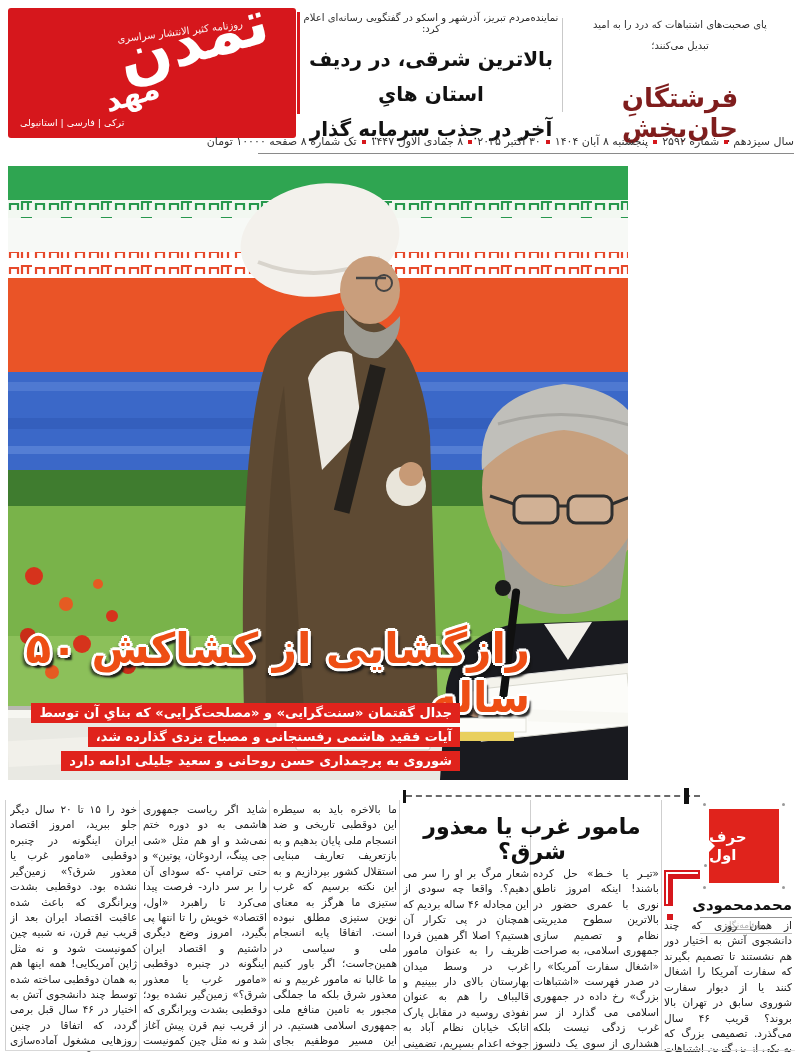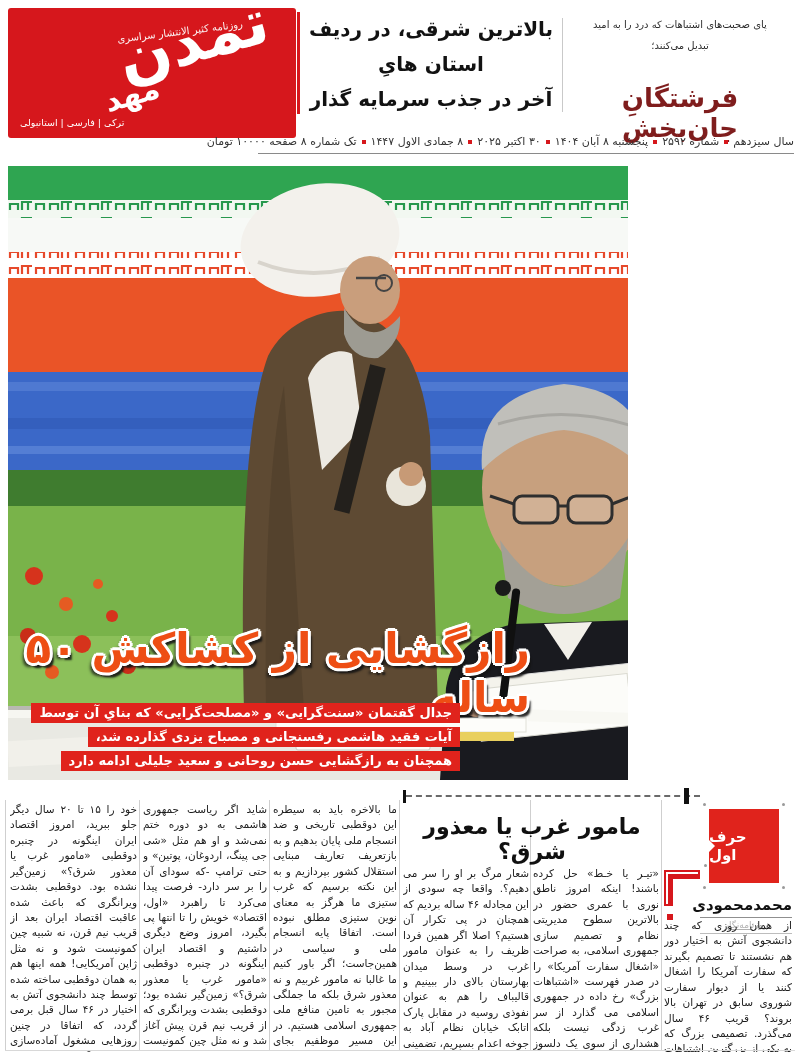--- a/index.html
+++ b/index.html
@@ -105,20 +105,21 @@
   <div class="logo">
     <div class="logo-tagline">روزنامه کثیر الانتشار سراسری</div>
     <div class="logo-title-big">تمدن</div>
     <div class="logo-title-sub">مهد</div>
     <div class="logo-langs">ترکی | فارسی | استانبولی</div>
   </div>
 
   <div class="red-vbar"></div>
 
   <div class="center-head">
+    <div class="kicker">نماینده‌مردم تبریز، آذرشهر و اسکو در گفتگویی رسانه‌ای اعلام کرد:</div>
     <div class="line">بالاترین شرقی، در ردیف استان هایِ</div>
     <div class="line">آخر در جذب سرمایه گذار</div>
   </div>
 
   <div class="gray-vbar"></div>
 
   <div class="right-head">
     <div class="kicker">پای صحبت‌های اشتباهات که درد را به امید</div>
     <div class="kicker">تبدیل می‌کنند؛</div>
     <div class="title">فرشتگانِ جان‌بخش</div>
@@ -226,21 +227,21 @@
         <rect x="520" y="546" width="190" height="12" fill="#f8f8f3" transform="rotate(2 600 552)"></rect>
         <rect x="0" y="572" width="130" height="26" fill="#f1f0ea" transform="rotate(-3 60 585)"></rect>
       </g>
     </svg>
 
     <div class="photo-headline">رازگشایی از کشاکش ۵۰ ساله</div>
 
     <div class="photo-caption">
       <div class="cap-line"><span>جدال گفتمان «سنت‌گرایی» و «مصلحت‌گرایی» که بنایِ آن توسط</span></div>
       <div class="cap-line"><span>آیات فقید هاشمی رفسنجانی و مصباح یزدی گذارده شد،</span></div>
-      <div class="cap-line"><span>همچنان به رازگشایی حسن روحانی و سعید جلیلی ادامه دارد</span></div>
+      <div class="cap-line"><span>شوروی به پرچمداری حسن روحانی و سعید جلیلی ادامه دارد</span></div>
     </div>
   </div>
 
   <div class="article">
 
     <div class="dash"></div>
     <div class="tick1"></div>
     <div class="tick2"></div>
 
     <div class="vsep edge-l"></div>

